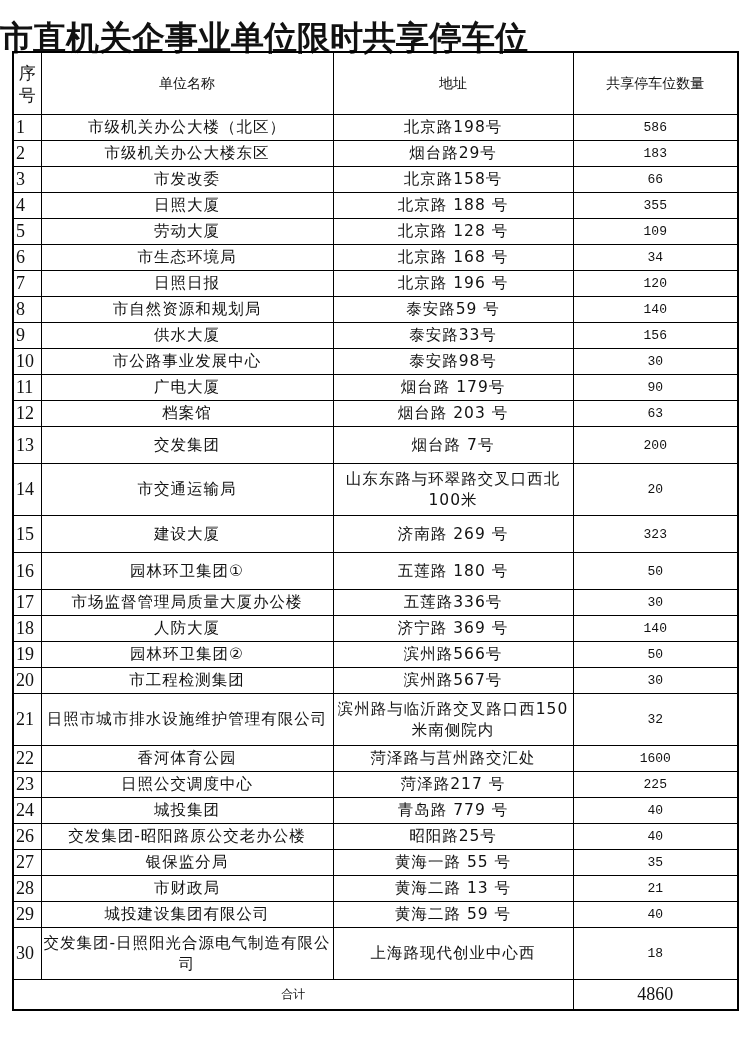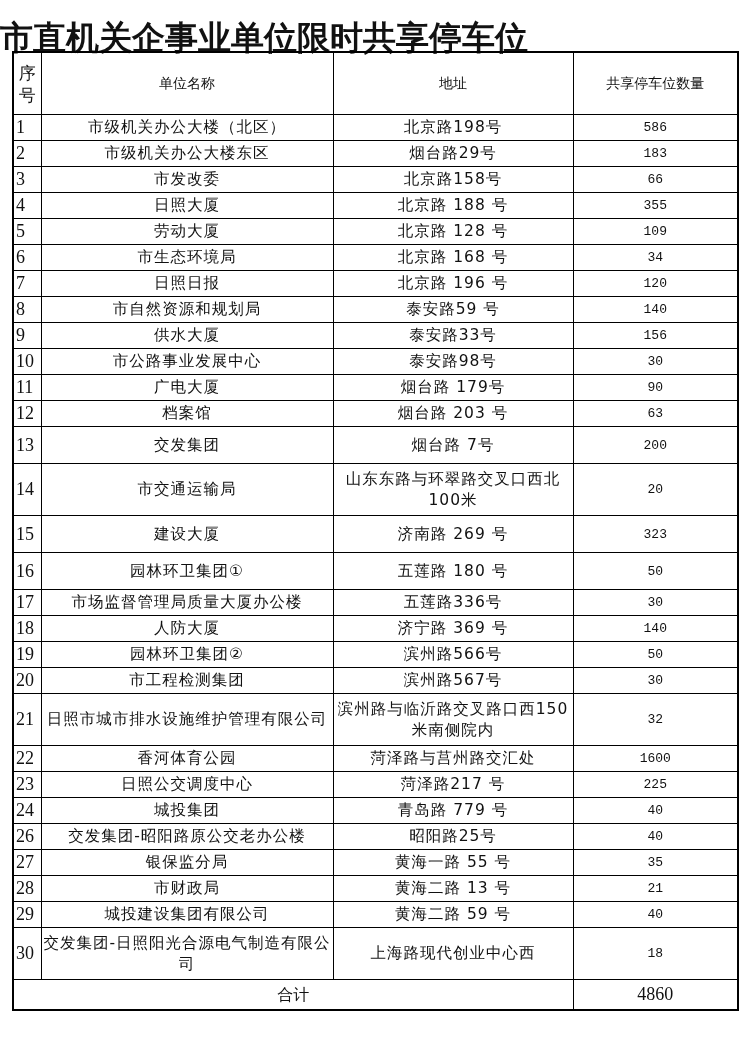--- a/index.html
+++ b/index.html
@@ -12,21 +12,21 @@
           border-collapse: collapse; table-layout: fixed; }
   td, th { border: 1px solid #000; text-align: center; vertical-align: middle;
            padding: 0; font-weight: normal; font-size: 16px; line-height: 21px; }
   table { border: 2px solid #000; }
   th { font-family: "DejaVu Sans", sans-serif; font-size: 14px; height: 61px; }
   th.seq { font-size: 17px; line-height: 22px; }
   td.seq { font-family: "Liberation Serif", serif; font-size: 18px; text-align: left; padding-left: 2px; }
   td.name, td.addr { font-family: "DejaVu Sans", sans-serif; font-size: 15.5px; letter-spacing: 1px; }
   td.count { font-family: Liberation Mono, monospace; font-size: 13px; }
   tr.r { height: 26px; }
-  td.total-label { font-family: "DejaVu Sans", sans-serif; font-size: 16px; }
+  td.total-label { font-family: "DejaVu Sans", sans-serif; font-size: 12px; }
   td.total-val { font-family: "Liberation Serif", serif; font-size: 18px; margin-top: 35px; }
 </style>
 </head>
 <body>
 
 <div class="title">市直机关企事业单位限时共享停车位</div>
 
 <table>
   <colgroup>
     <col style="width:28px">

